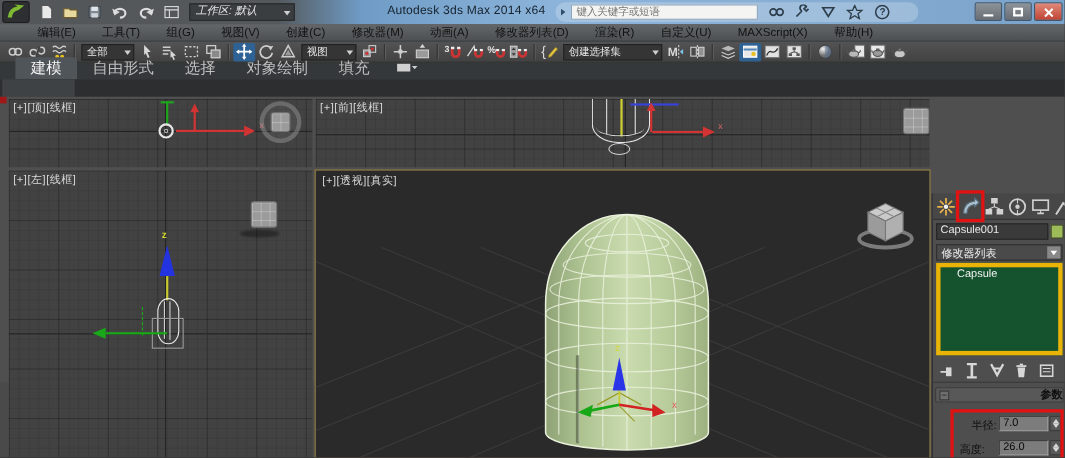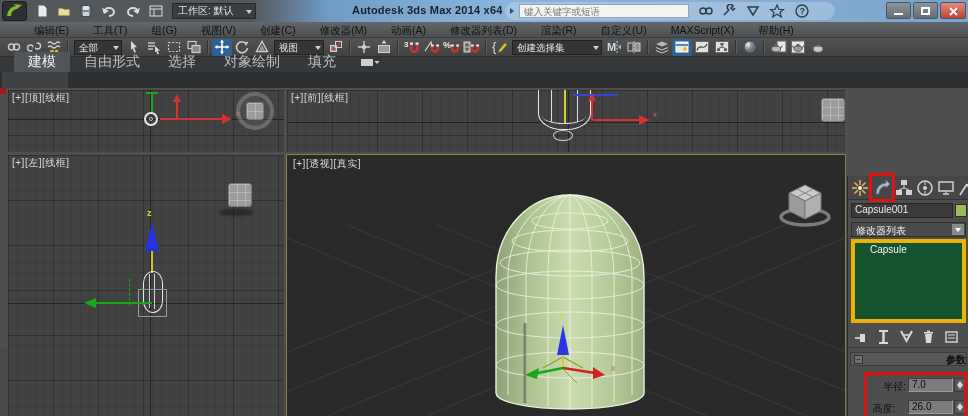--- a/index.html
+++ b/index.html
@@ -7,24 +7,24 @@
   .app { position:relative; width:968px; height:416px; overflow:hidden; background:#4a4a4a;
          font-family:"Liberation Sans", sans-serif; }
   .abs { position:absolute; }
 
   
   .titlebar { left:0; top:0; width:968px; height:22px;
     background:linear-gradient(90deg,#53575a 0%,#54585b 26%,#6f9cc6 34%,#8cb4da 52%,#85acd1 80%,#7aa3cb 100%); }
   .logo { left:2px; top:1px; width:25px; height:20px; background:#2d2f30; border:1px solid #1c1d1e; border-radius:3px; }
   .qa-icon { top:3px; width:18px; height:16px; }
   .qa-icon svg { display:block; }
-  .ws-dd { left:172px; top:3px; width:84px; height:16px; background:#3b3e40; border:1px solid #26282a;
-    color:#e6e6e6; font-size:10px; line-height:14px; padding-left:5px; }
+  .ws-dd { left:172px; top:3px; width:96px; height:16px; background:#3b3e40; border:1px solid #26282a;
+    color:#e6e6e6; font-size:10px; line-height:14px; padding-left:5px;font-style:italic; }
   .ws-dd .dar { position:absolute; right:3px; top:6px; border-left:3px solid transparent; border-right:3px solid transparent; border-top:4px solid #cfcfcf; }
-  .title-text { top:4px; font-size:11px; color:#16222e; font-weight:bold; letter-spacing:.2px; }
+  .title-text { top:4px; font-size:11px; color:#16222e; font-weight:normal; letter-spacing:.2px; }
   .doc-text { top:4px; font-size:11px; color:#16222e; font-weight:bold; }
   .search-wrap { left:505px; top:2px; width:330px; height:18px; background:rgba(255,255,255,0.22); border-radius:9px; }
   .search-input { left:14px; top:2px; width:170px; height:14px; background:#f4f4f2; border:1px solid #8ca6bd;
     font-size:9.5px; color:#333; padding:0 4px; }
   .ic-btn { top:2px; width:20px; height:14px; }
   .win-btn { top:2px; width:25px; height:17px; border:1px solid #45586b; border-radius:2px;
     background:linear-gradient(#8d9499,#676d72); }
   .win-close { background:linear-gradient(#e08a7a,#bf4434); }
 
   

